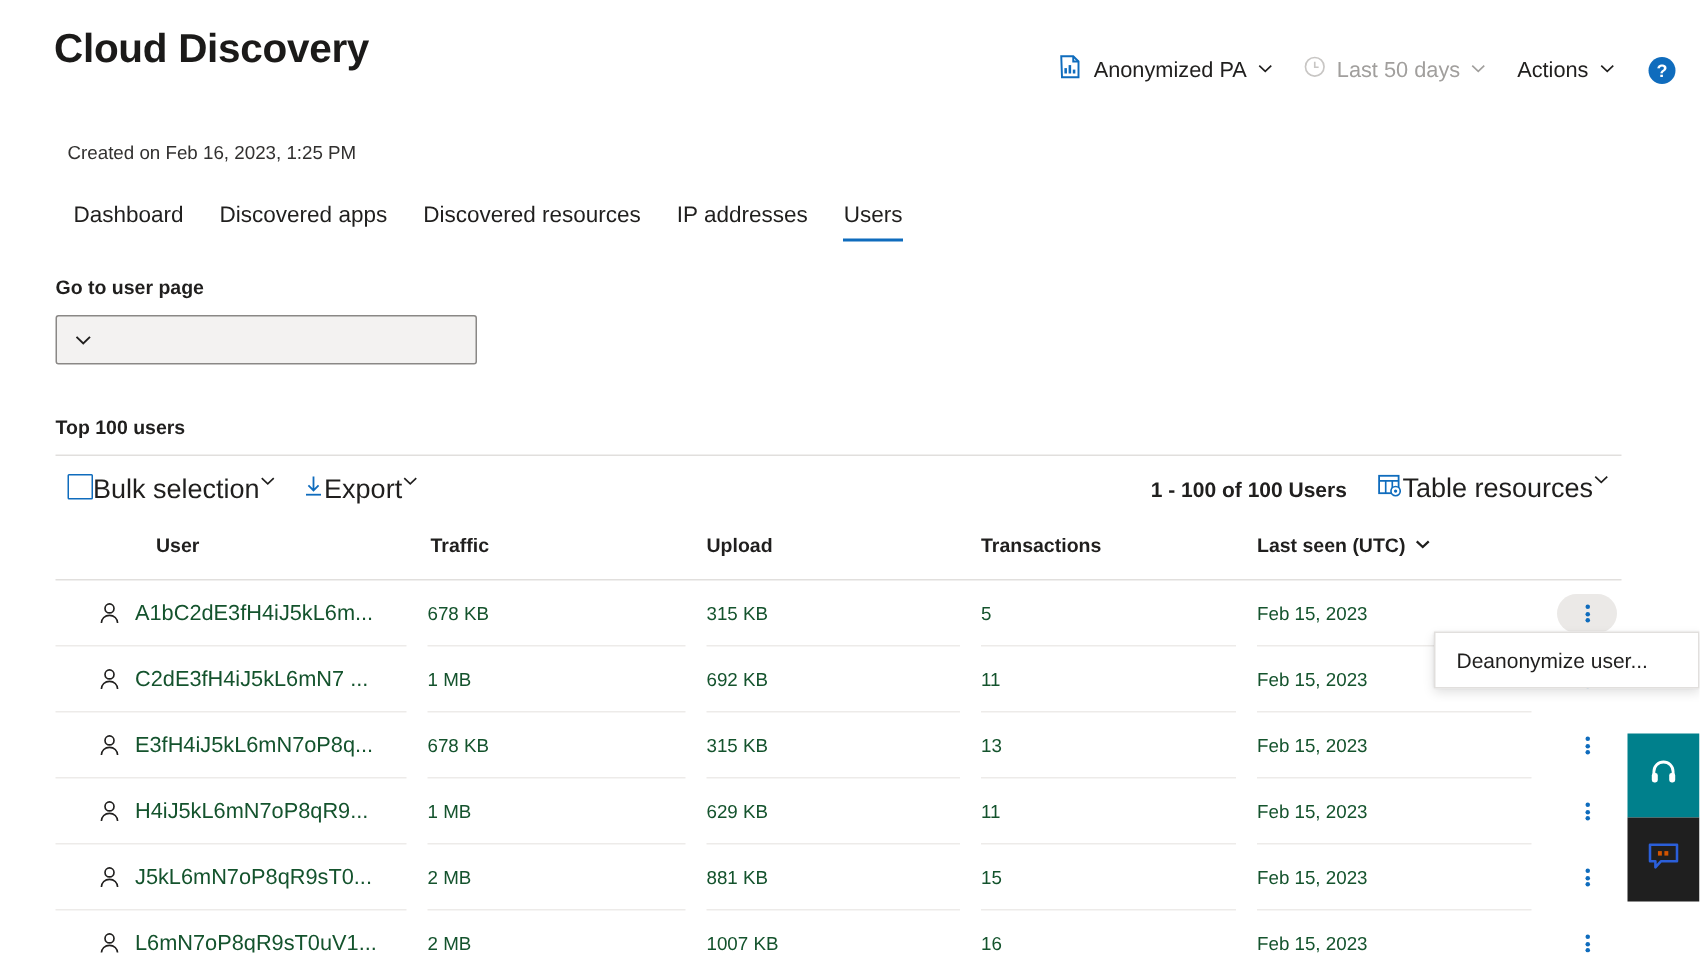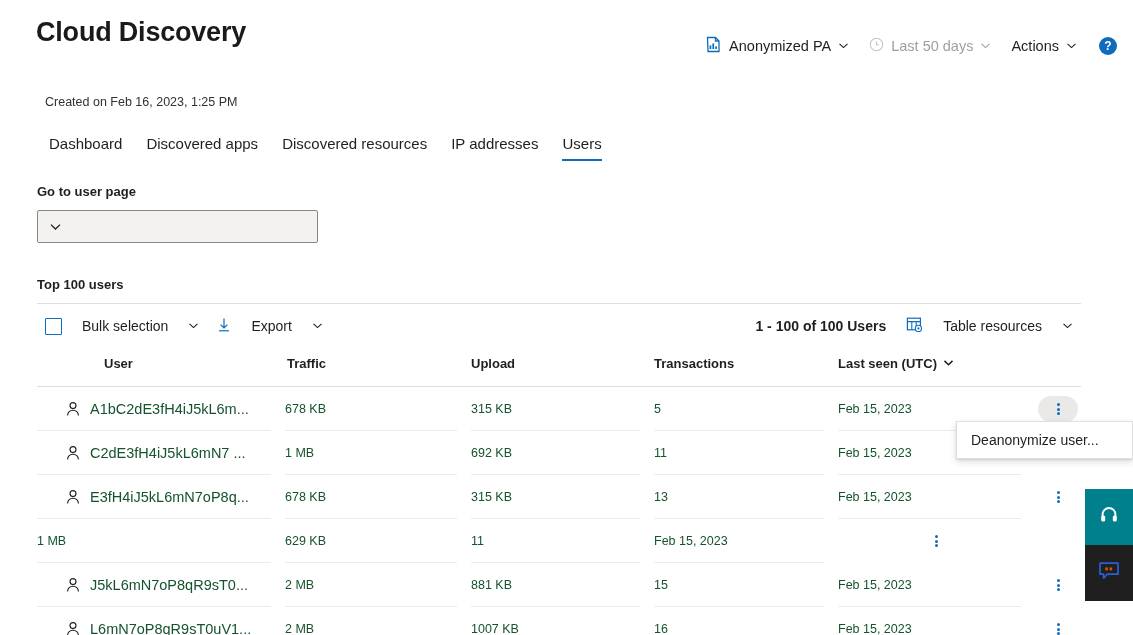--- a/index.html
+++ b/index.html
@@ -80,22 +80,22 @@
   .toolbar {
     height: 44px; display: flex; align-items: center;
     position: relative;
   }
   .tool-left { display: flex; align-items: center; gap: 2px; }
   .tool-right {
     position: absolute; right: 0; top: 0; height: 44px;
     display: flex; align-items: center; gap: 0;
   }
   .tbtn {
-    display: flex; align-items: center; gap: 20px;
-    font-size: 14px; color: #201f1e; padding: 4px 8px; cursor: pointer;
+    display: flex; gap: 0;
+    font-size: 18px; color: #201f1e; padding: 4px 8px; cursor: pointer;
     white-space: nowrap;
   }
   .chkbox {
     width: 17px; height: 17px; border: 1.6px solid #0f6cbd;
     background: #fff; border-radius: 1px; flex: none;
   }
   .count-text { font-size: 14px; font-weight: 700; color: #201f1e; margin-right: 12px; white-space: nowrap; }
 
   
   .grid-row { display: grid; grid-template-columns: 248px 186px 183px 184px 197px 46px; }
@@ -367,20 +367,27 @@
             <div class="kebab">
               <span>
                 <i class="kdot"></i>
                 <i class="kdot"></i>
                 <i class="kdot"></i>
               </span>
             </div>
           </div>
         </div>
         <div class="grid-row data-row">
+          <div class="cell user-cell">
+            <span class="person-icon"><svg width="16" height="16" viewBox="0 0 16 16">
+                <circle cx="8" cy="4.6" r="3" fill="none" stroke="#201f1e" stroke-width="1.1"></circle>
+                <path d="M2.6 14.4c0-3 2.4-5.2 5.4-5.2s5.4 2.2 5.4 5.2" fill="none" stroke="#201f1e" stroke-width="1.1"></path>
+              </svg></span>
+            <span class="uname">H4iJ5kL6mN7oP8qR9...</span>
+          </div>
           <div class="cell small">1 MB</div>
           <div class="cell small">629 KB</div>
           <div class="cell small">11</div>
           <div class="cell small">Feb 15, 2023</div>
           <div class="cell menu-cell">
             <div class="kebab">
               <span>
                 <i class="kdot"></i>
                 <i class="kdot"></i>
                 <i class="kdot"></i>

